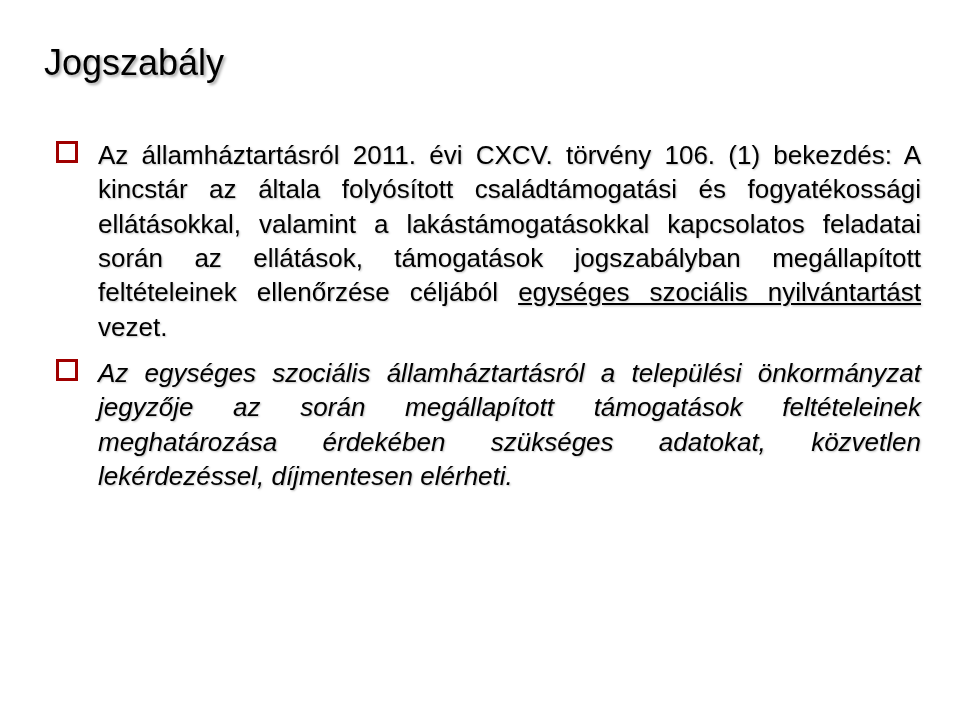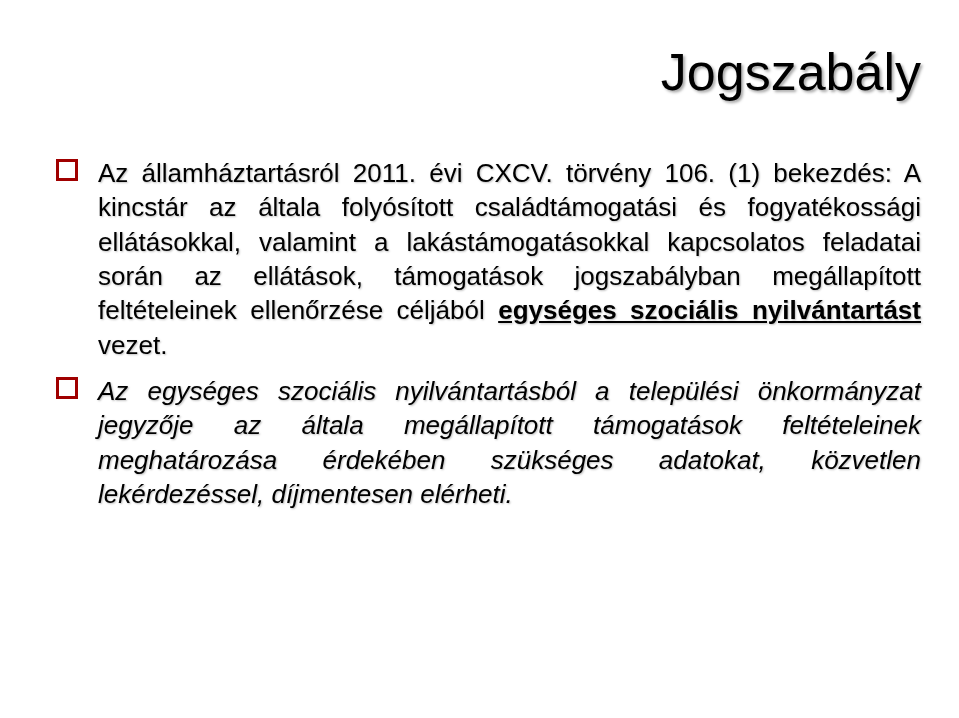--- a/index.html
+++ b/index.html
@@ -9,26 +9,25 @@
   }
   body {
     width: 959px;
     height: 718px;
     background: #ffffff;
     font-family: Verdana, Geneva, sans-serif;
     padding: 42px 38px 30px 44px;
     overflow: hidden;
   }
   .title {
-    font-size: 52px;
+    font-size: 36px;
     color: #000000;
     text-shadow: 2px 2px 3px rgba(0,0,0,0.35);
     margin-bottom: 54px;
     font-weight: normal;
-    text-align: right;
   }
   .list {
     list-style: none;
     padding-left: 12px;
   }
   .list-item {
     position: relative;
     padding-left: 42px;
     margin-bottom: 12px;
     font-size: 26px;
@@ -40,36 +39,35 @@
   .bullet {
     position: absolute;
     left: 0;
     top: 3px;
     width: 22px;
     height: 22px;
     border: 3px solid #a00000;
   }
   .underline {
     text-decoration: underline;
-    font-weight: bold;
   }
   .bold {
     font-weight: normal;
   }
   .italic {
     font-style: italic;
   }
 </style>
 </head>
 <body>
 
 <h1 class="title">Jogszabály</h1>
 
 <ul class="list">
   <li class="list-item">
     <span class="bullet"></span>
     <span><span>Az államháztartásról 2011. évi CXCV. törvény 106. (1) bekezdés: A kincstár az általa folyósított családtámogatási és fogyatékossági ellátásokkal, valamint a lakástámogatásokkal kapcsolatos feladatai során az ellátások, támogatások jogszabályban megállapított feltételeinek ellenőrzése céljából </span><span class="underline">egységes szociális nyilvántartást</span><span> vezet.</span></span>
   </li>
   <li class="list-item">
     <span class="bullet"></span>
-    <span><span class="italic">Az egységes szociális nyilvántartásból a települési önkormányzat </span><span class="bold italic">jegyző</span><span class="italic">je az általa megállapított támogatások feltételeinek meghatározása érdekében szükséges adatokat, közvetlen lekérdezéssel, díjmentesen elérheti.</span></span>
+    <span><span class="italic">Az egységes szociális államháztartásról a települési önkormányzat </span><span class="bold italic">jegyző</span><span class="italic">je az során megállapított támogatások feltételeinek meghatározása érdekében szükséges adatokat, közvetlen lekérdezéssel, díjmentesen elérheti.</span></span>
   </li>
 </ul>
 
 </body></html>

